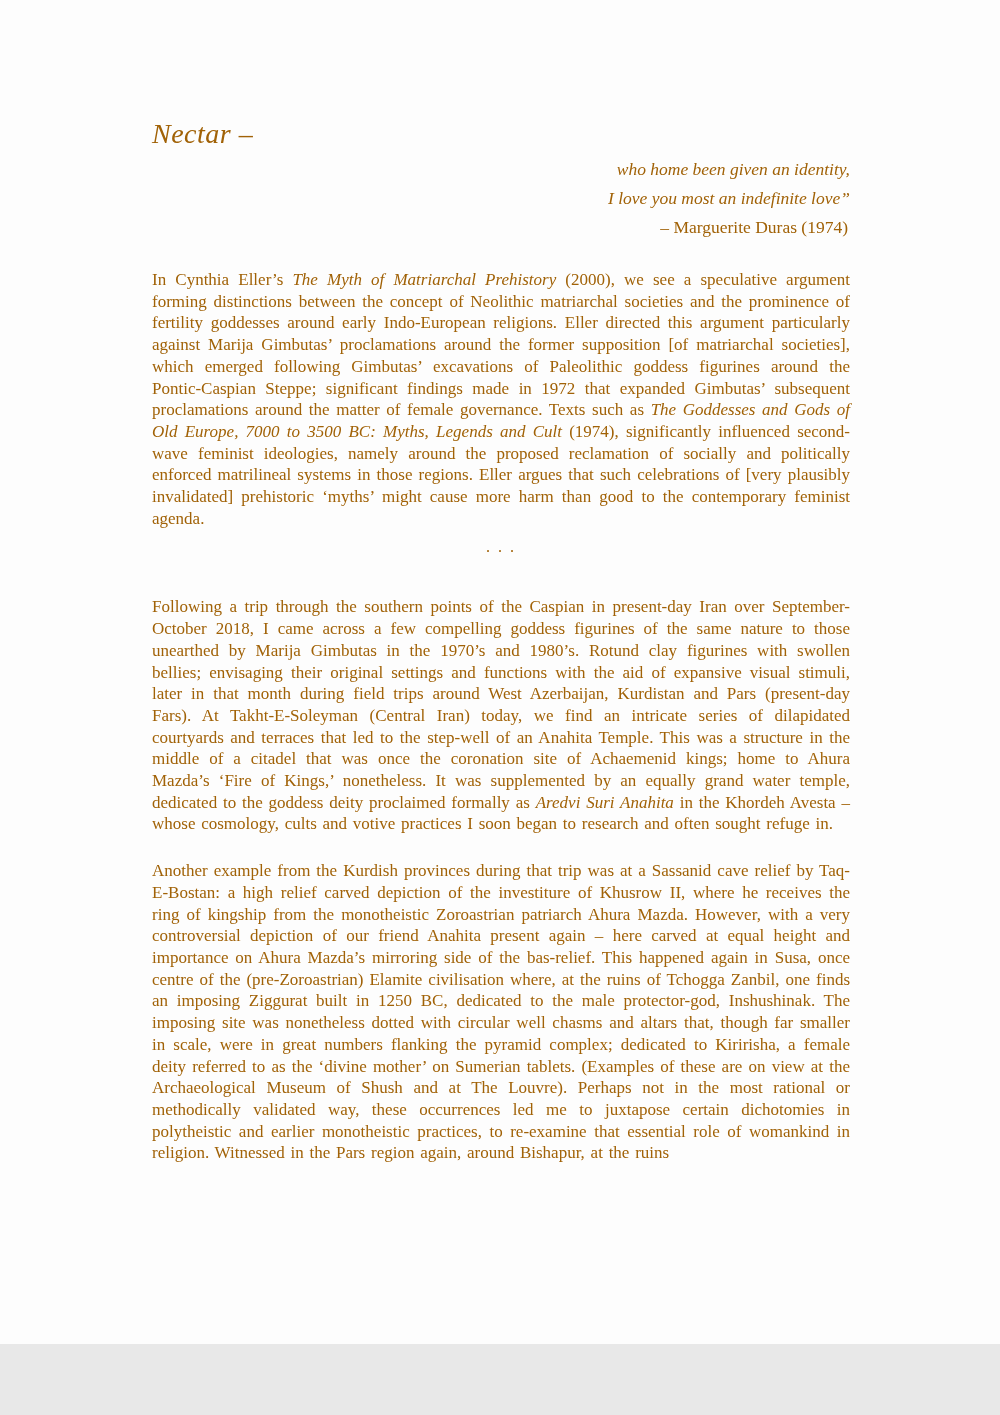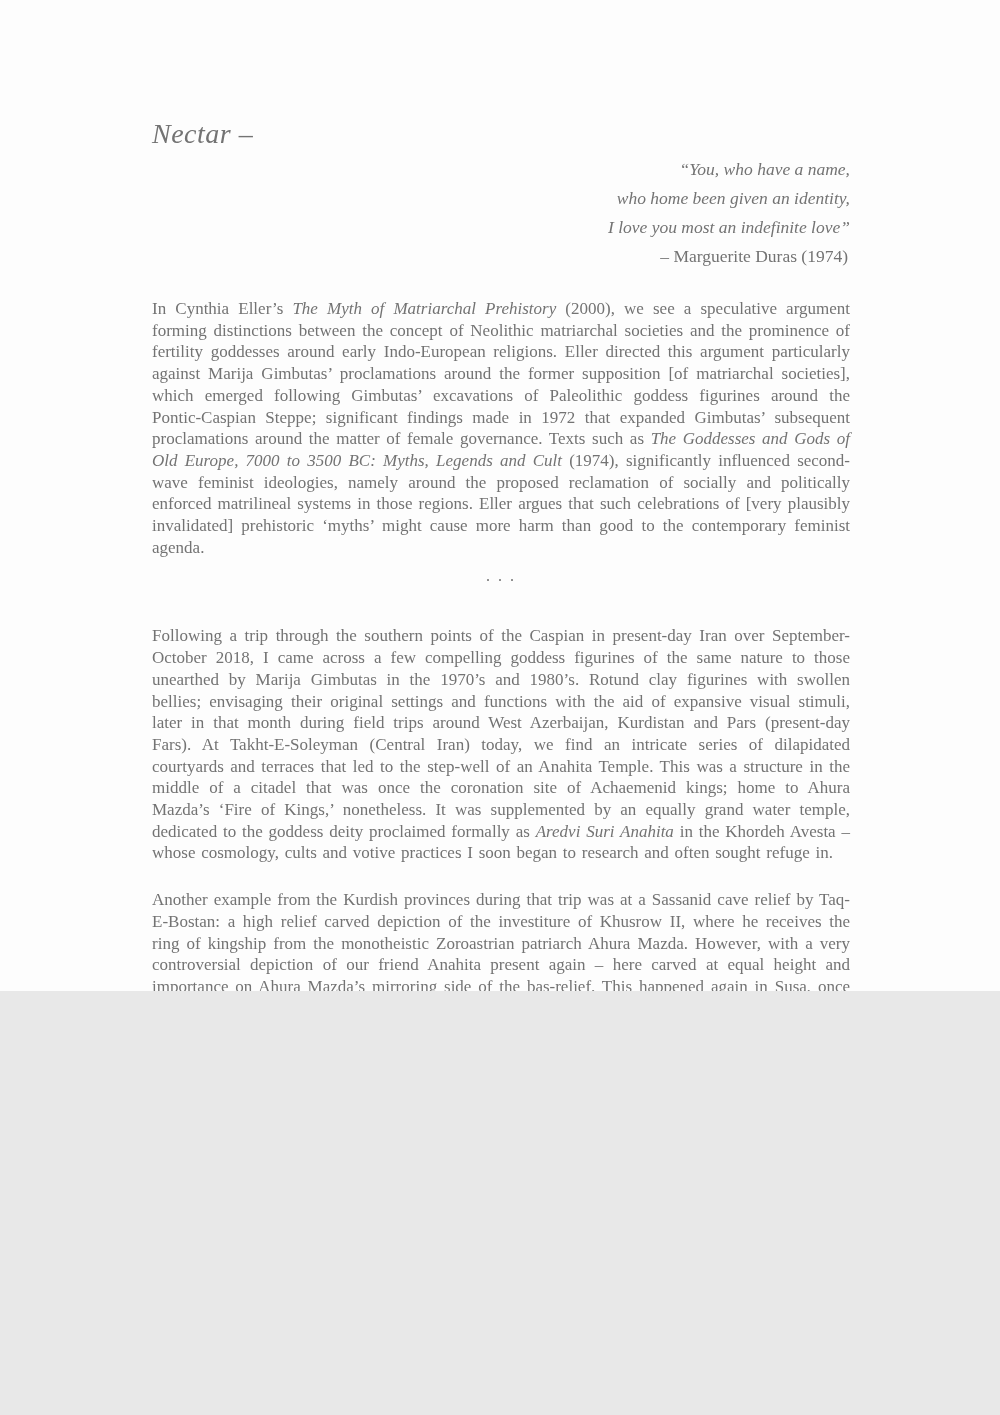--- a/index.html
+++ b/index.html
@@ -3,24 +3,24 @@
 <meta charset="utf-8">
 <style>
   html, body {
     margin: 0;
     padding: 0;
     background: #e8e8e8;
   }
   .page {
     position: relative;
     width: 1000px;
-    height: 991px;
+    height: 1344px;
     margin: 0 auto;
     background: #fdfdfd;
-    color: #737373;
+    color: #a16207;
     font-family: "Liberation Serif", "DejaVu Serif", serif;
     overflow: hidden;
     box-sizing: border-box;
   }
   .content {
     padding: 0 150px 0 152px;
   }
   .title {
     margin-top: 116px;
     font-style: italic;
@@ -71,21 +71,20 @@
 </head>
 <body>
 
 <div class="page">
   <div class="content">
 
     <div class="title">Nectar –</div>
 
 
     <div class="epigraph">
-      <div class="line">“You, who have a name,</div>
       <div class="line">who home been given an identity,</div>
       <div class="line">I love you most an indefinite love”</div>
       <div class="attribution">– Marguerite Duras (1974)</div>
     </div>
 
     <p class="para para-1"><span>In Cynthia Eller’s </span><em>The Myth of Matriarchal Prehistory</em><span> (2000), we see a speculative argument forming distinctions between the concept of Neolithic matriarchal societies and the prominence of fertility goddesses around early Indo-European religions. Eller directed this argument particularly against Marija Gimbutas’ proclamations around the former supposition [of matriarchal societies], which emerged following Gimbutas’ excavations of Paleolithic goddess figurines around the Pontic-Caspian Steppe; significant findings made in 1972 that expanded Gimbutas’ subsequent proclamations around the matter of female governance. Texts such as </span><em>The Goddesses and Gods of Old Europe, 7000 to 3500 BC: Myths, Legends and Cult</em><span> (1974), significantly influenced second-wave feminist ideologies, namely around the proposed reclamation of socially and politically enforced matrilineal systems in those regions. Eller argues that such celebrations of [very plausibly invalidated] prehistoric ‘myths’ might cause more harm than good to the contemporary feminist agenda.</span></p>
 
     <div class="divider">. . .</div>
 
     <p class="para para-2"><span>Following a trip through the southern points of the Caspian in present-day Iran over September-October 2018, I came across a few compelling goddess figurines of the same nature to those unearthed by Marija Gimbutas in the 1970’s and 1980’s. Rotund clay figurines with swollen bellies; envisaging their original settings and functions with the aid of expansive visual stimuli, later in that month during field trips around West Azerbaijan, Kurdistan and Pars (present-day Fars). At Takht-E-Soleyman (Central Iran) today, we find an intricate series of dilapidated courtyards and terraces that led to the step-well of an Anahita Temple. This was a structure in the middle of a citadel that was once the coronation site of Achaemenid kings; home to Ahura Mazda’s ‘Fire of Kings,’ nonetheless. It was supplemented by an equally grand water temple, dedicated to the goddess deity proclaimed formally as </span><em>Aredvi Suri Anahita</em><span> in the Khordeh Avesta – whose cosmology, cults and votive practices I soon began to research and often sought refuge in.</span></p>

